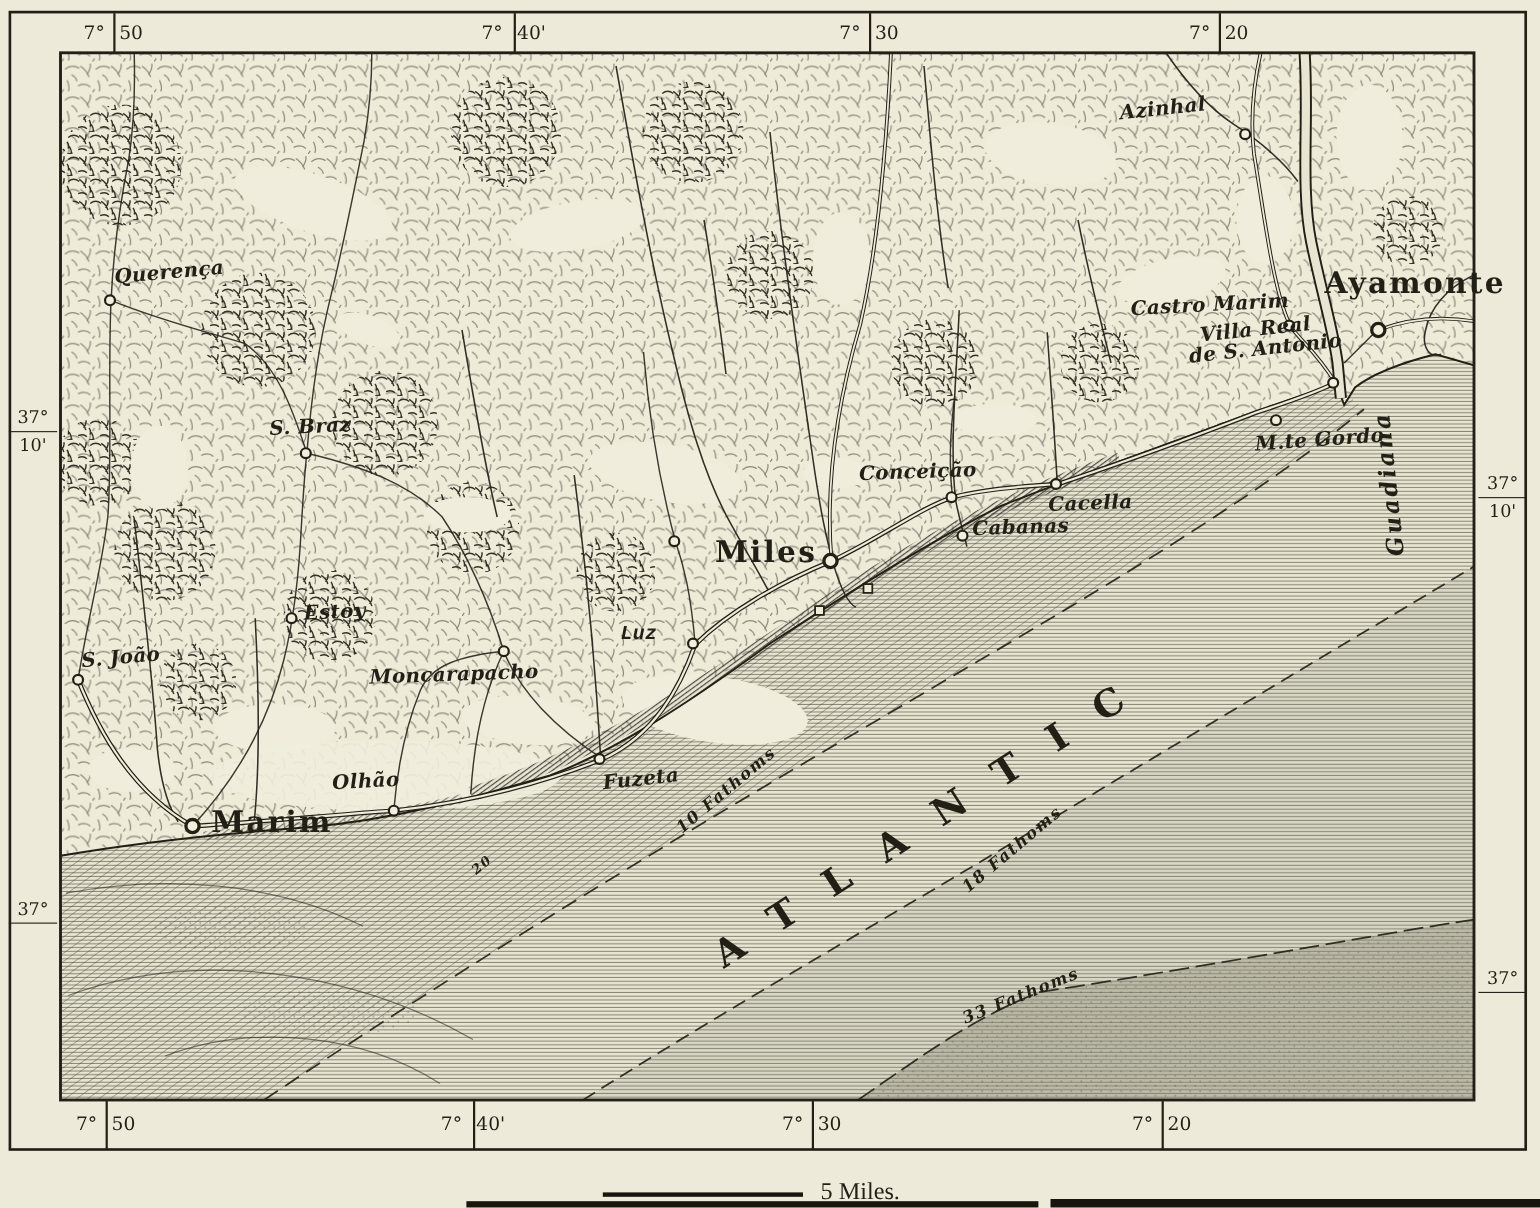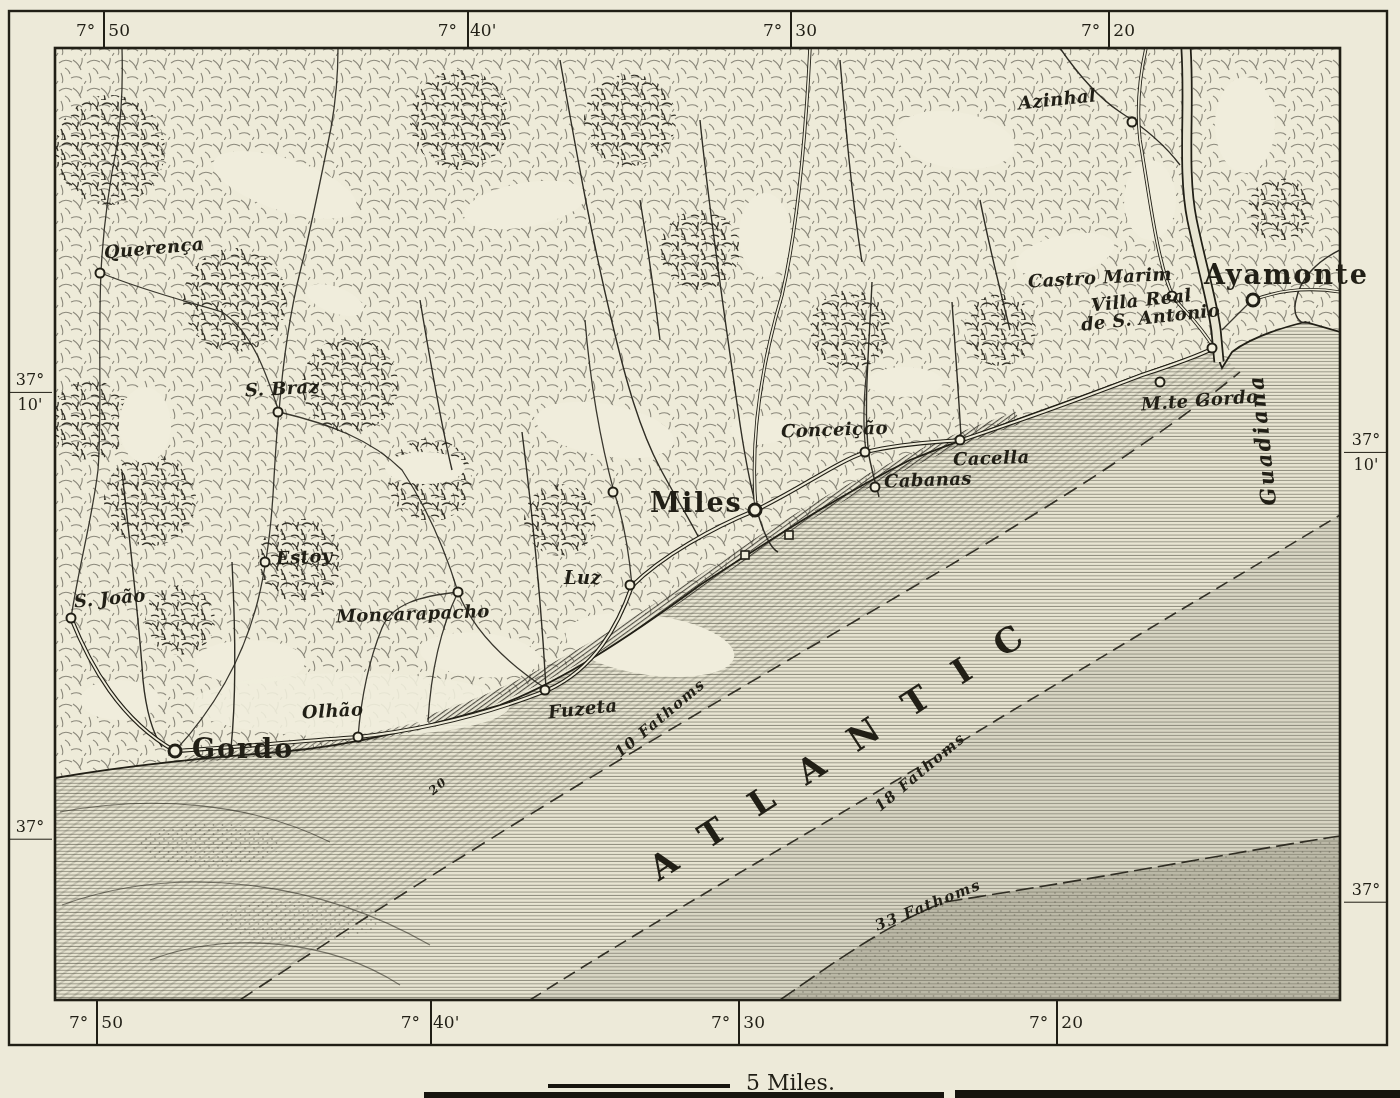--- a/index.html
+++ b/index.html
@@ -19,21 +19,21 @@
   .sea-label.fathom{font-size:15px;font-style:italic;font-weight:600;letter-spacing:1.5px;}
   .sea-label.small{font-size:12px;}
   .sea-label.river{font-size:21px;font-style:italic;font-weight:700;letter-spacing:2.5px;}
   .grat-label{position:absolute;font-size:17px;display:flex;justify-content:center;gap:13px;
               width:96px;transform:translateX(-50%);}
   .grat-side{position:absolute;width:44px;text-align:center;transform:translateY(-50%);font-size:16px;line-height:1.1;}
   .grat-side .tline{border-top:1.6px solid #211f16;margin:3px 0;}
   .tick-v{position:absolute;width:1.6px;background:#211f16;}
   #scale-bar{position:absolute;left:548px;top:1070px;width:340px;height:24px;}
   #scale-bar-line{position:absolute;left:0;top:14px;width:182px;height:4px;background:#17150e;}
-  #scale-bar-label{position:absolute;left:198px;top:0;font-size:22px;}
+  #scale-bar-label{position:absolute;left:198px;top:0;font-size:22px;font-family:Liberation Serif, serif;}
   .edge-strip{position:absolute;background:#17150e;}
 </style>
 </head>
 <body>
 
 <div id="stage">
 
 <svg id="map-svg" width="1400" height="1098" viewBox="0 0 1400 1098">
   <defs>
     <pattern id="hach" width="28" height="28" patternUnits="userSpaceOnUse">
@@ -185,48 +185,48 @@
 </svg>
 
 <div id="feature-layer">
       <div class="place-marker" style="left: 100px; top: 273px;"></div>
       <div class="place-label village" style="left: 104px; top: 252px; transform: translate(0px, -50%) rotate(-5deg);">Querença</div>
       <div class="place-marker" style="left: 1132px; top: 122px;"></div>
       <div class="place-label village" style="left: 1018px; top: 103px; transform: translate(0px, -50%) rotate(-6deg);">Azinhal</div>
       <div class="place-marker" style="left: 1172px; top: 296px;"></div>
       <div class="place-label village" style="left: 1028px; top: 281px; transform: translate(0px, -50%) rotate(-3deg);">Castro Marim</div>
       <div class="place-marker big" style="left: 1253px; top: 300px;"></div>
-      <div class="place-label city" style="left: 1204px; top: 274px; transform: translate(0px, -50%) rotate(0deg);">Ayamonte</div>
+      <div class="place-label city" style="left: 1204px; top: 258px; transform: translate(0px, -50%) rotate(0deg);">Ayamonte</div>
       <div class="place-marker" style="left: 1212px; top: 348px;"></div>
       <div class="place-label village" style="left: 1092px; top: 314px; transform: translate(0px, -50%) rotate(-6deg);">Villa Real<span class="second-line">de S. Antonio</span></div>
       <div class="place-marker" style="left: 1160px; top: 382px;"></div>
       <div class="place-label village" style="left: 1141px; top: 404px; transform: translate(0px, -50%) rotate(-4deg);">M.te Gordo</div>
       <div class="place-marker" style="left: 865px; top: 452px;"></div>
       <div class="place-label village" style="left: 781px; top: 431px; transform: translate(0px, -50%) rotate(-2deg);">Conceição</div>
       <div class="place-marker" style="left: 960px; top: 440px;"></div>
       <div class="place-label village" style="left: 953px; top: 459px; transform: translate(0px, -50%) rotate(-2deg);">Cacella</div>
       <div class="place-marker" style="left: 875px; top: 487px;"></div>
       <div class="place-label village" style="left: 884px; top: 481px; transform: translate(0px, -50%) rotate(-2deg);">Cabanas</div>
       <div class="place-marker big" style="left: 755px; top: 510px;"></div>
       <div class="place-label city" style="left: 650px; top: 502px; transform: translate(0px, -50%) rotate(0deg);">Miles</div>
       <div class="place-marker" style="left: 613px; top: 492px;"></div>
       <div class="place-marker" style="left: 630px; top: 585px;"></div>
-      <div class="place-label village" style="left: 564px; top: 577px; transform: translate(0px, -50%) rotate(0deg);">Luz</div>
+      <div class="place-label village" style="left: 564px; top: 577px; transform: translate(0px, -50%) rotate(0deg); font-family: Liberation Mono, monospace;">Luz</div>
       <div class="place-marker" style="left: 278px; top: 412px;"></div>
       <div class="place-label village" style="left: 245px; top: 390px; transform: translate(0px, -50%) rotate(-3deg);">S. Braz</div>
       <div class="place-marker" style="left: 265px; top: 562px;"></div>
       <div class="place-label village" style="left: 276px; top: 558px; transform: translate(0px, -50%) rotate(-3deg);">Estoy</div>
       <div class="place-marker" style="left: 458px; top: 592px;"></div>
       <div class="place-label village" style="left: 336px; top: 616px; transform: translate(0px, -50%) rotate(-2deg);">Moncarapacho</div>
       <div class="place-marker" style="left: 71px; top: 618px;"></div>
       <div class="place-label village" style="left: 74px; top: 601px; transform: translate(0px, -50%) rotate(-5deg);">S. João</div>
       <div class="place-marker" style="left: 358px; top: 737px;"></div>
       <div class="place-label village" style="left: 302px; top: 712px; transform: translate(0px, -50%) rotate(-3deg);">Olhão</div>
       <div class="place-marker big" style="left: 175px; top: 751px;"></div>
-      <div class="place-label city" style="left: 192px; top: 748px; transform: translate(0px, -50%) rotate(0deg);">Gordo</div>
+      <div class="place-label city" style="left: 192px; top: 748px; transform: translate(0px, -50%) rotate(0deg);">Marim</div>
       <div class="place-marker" style="left: 545px; top: 690px;"></div>
       <div class="place-label village" style="left: 548px; top: 712px; transform: translate(0px, -50%) rotate(-6deg);">Fuzeta</div>
       <div class="sea-label ocean" style="left: 850px; top: 743px; transform: translate(-50%, -50%) rotate(-33deg);">ATLANTIC</div>
       <div class="sea-label fathom" style="left: 660px; top: 718px; transform: translate(-50%, -50%) rotate(-40deg);">10 Fathoms</div>
       <div class="sea-label fathom" style="left: 920px; top: 772px; transform: translate(-50%, -50%) rotate(-40deg);">18 Fathoms</div>
       <div class="sea-label fathom" style="left: 928px; top: 905px; transform: translate(-50%, -50%) rotate(-22deg);">33 Fathoms</div>
       <div class="sea-label fathom small" style="left: 438px; top: 786px; transform: translate(-50%, -50%) rotate(-40deg);">20</div>
       <div class="sea-label river" style="left: 1262px; top: 440px; transform: translate(-50%, -50%) rotate(-96deg);">Guadiana</div>
       <div class="tick-v" style="left: 103px; top: 12px; height: 36px;"></div>
       <div class="grat-label" style="left: 103px; top: 20px;">

